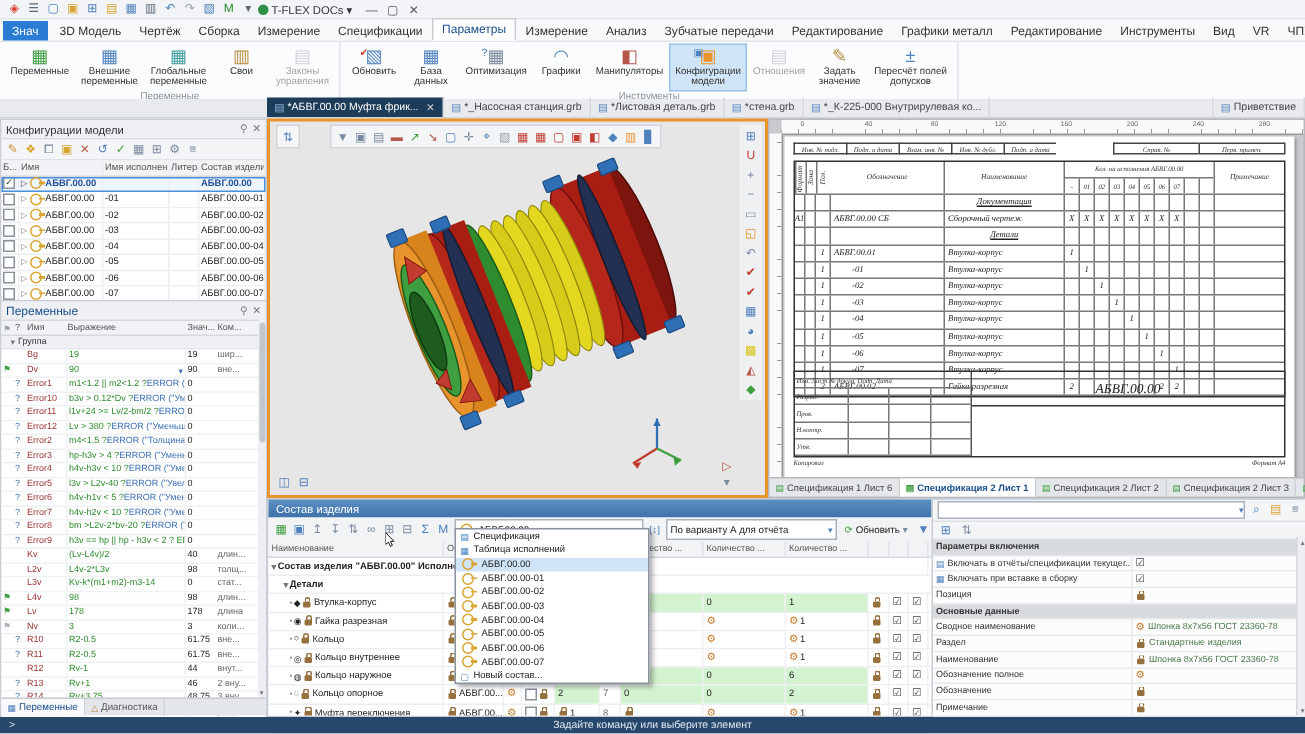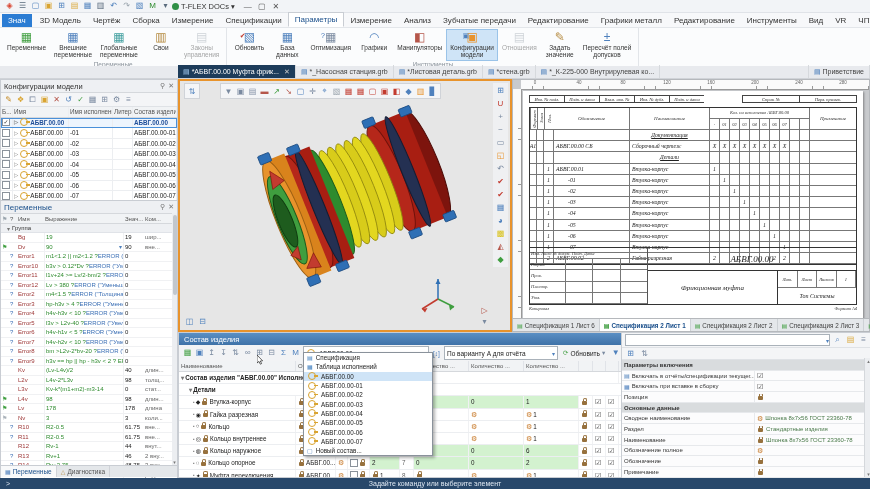--- a/index.html
+++ b/index.html
@@ -1217,32 +1217,20 @@
           </div>
           <div class="r">
             <span style="flex: 0 0 34px;">Утв.</span>
             <span></span>
             <span></span>
             <span style="border-right: none;"></span>
           </div>
         </div>
       <div id="tb-main">
         <div id="tb-oboz">АБВГ.00.00</div>
-        <div id="tb-low">
-          <div id="tb-name">Фрикционная муфта</div>
-          <div id="tb-right">
-            <div id="tb-lit">
-              <span>Лит.</span>
-              <span>Лист</span>
-              <span>Листов</span>
-            <span>1</span>
-              </div>
-            <div id="tb-company">Топ Системы</div>
-          </div>
-        </div>
       </div>
     </div>
     <div id="sheet-foot">
       <span>Копировал</span>
       <span>Формат А4</span>
     </div>
   </div>
   <div id="sheettabs">
       <span class="stab">
         <span class="si">▤</span>

